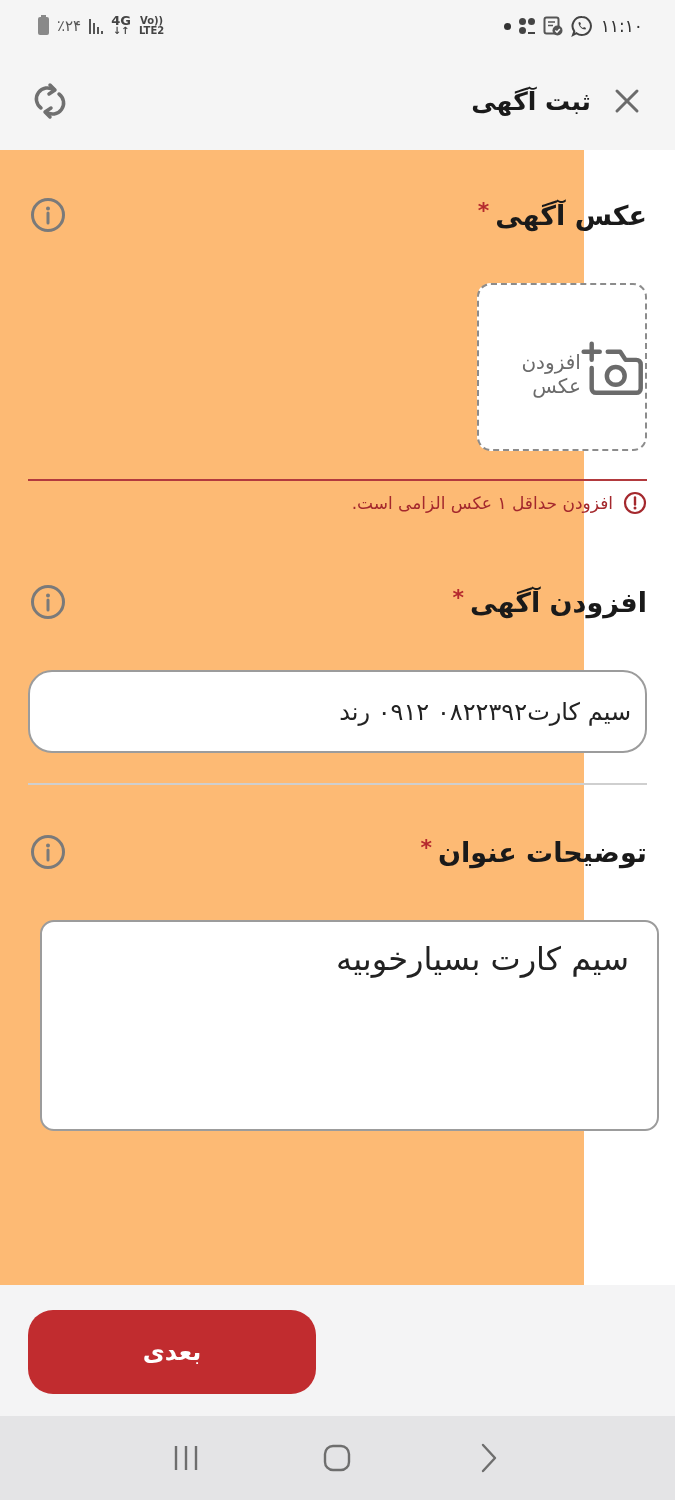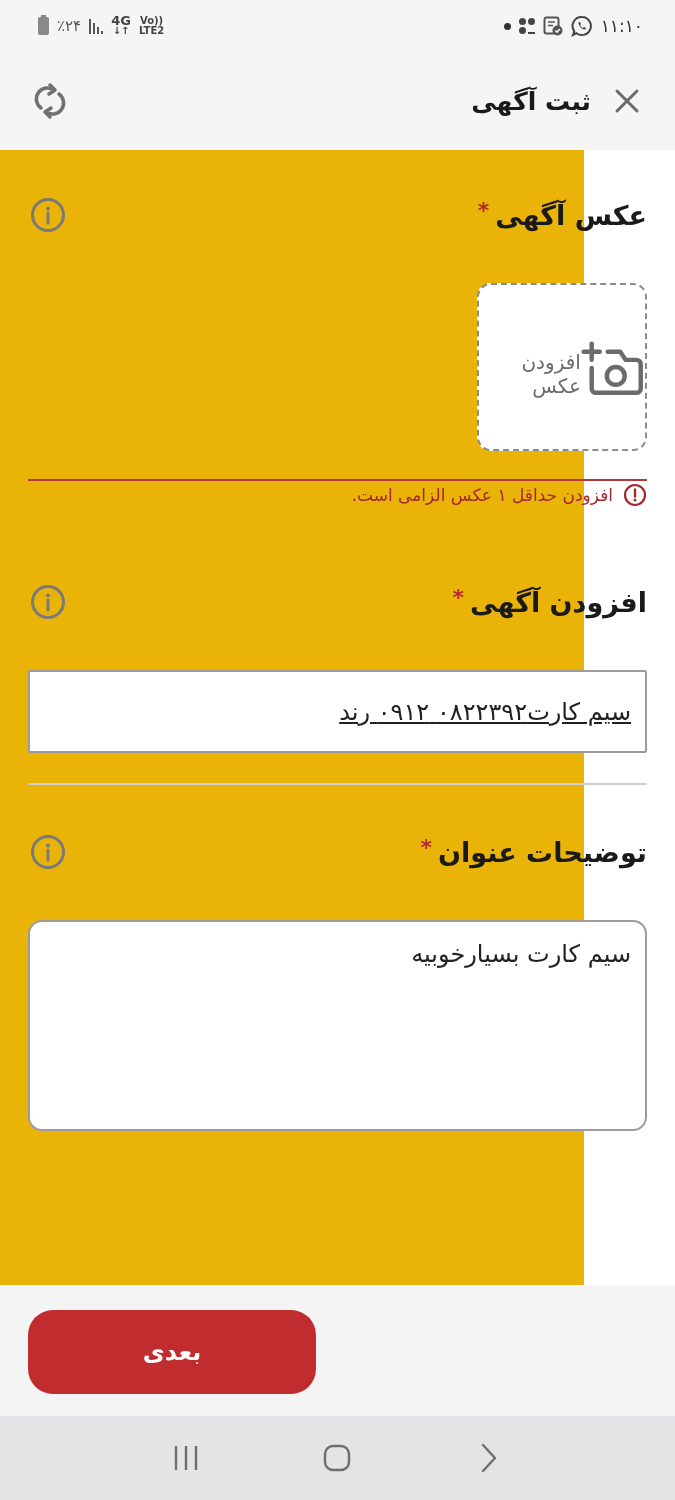--- a/index.html
+++ b/index.html
@@ -4,21 +4,21 @@
   <style>
     * { margin: 0; padding: 0; box-sizing: border-box; }
     html, body {
       width: 675px;
       height: 1500px;
       overflow: hidden;
       background: #ffffff;
       font-family: "DejaVu Sans", "Liberation Sans", sans-serif;
       color: #1e1e1e;
     }
-    .screen { position: relative; width: 584px; height: 1500px; background: #eab308; }
+    .screen { position: relative; width: 584px; height: 1500px; background: #fdba74; }
 
     
     .status-bar {
       position: absolute; top: 0; left: 0; width: 675px; height: 52px;
       background: #f5f5f5;
       display: flex; align-items: center; justify-content: space-between;
       padding: 0 32px 0 38px;
       font-size: 15px; color: #555;
     }
     .status-left, .status-right { display: flex; align-items: center; gap: 8px; direction: ltr; }
@@ -91,39 +91,38 @@
     .error-row {
       position: absolute; top: 340px; right: 28px;
       display: flex; align-items: center; gap: 10px;
       direction: rtl;
     }
     .error-text { font-size: 17px; color: #a4282d; }
 
     .title-section { position: absolute; top: 432px; left: 0; width: 675px; }
     .title-input {
       position: absolute; top: 90px; left: 28px; width: 619px; height: 83px;
-      border: 2px solid #9c9c9c; border-radius: 2px;
+      border: 2px solid #9c9c9c; border-radius: 24px;
       padding: 0 14px;
       display: flex; align-items: center;
       font-size: 24px; color: #222;
       background: #fff;
       direction: rtl;
       font-family: "DejaVu Sans", sans-serif;
-      text-decoration: underline;
     }
     .section-divider {
       position: absolute; top: 633px; left: 28px; width: 619px; height: 2px; background: #cfcfcf;
     }
 
     .desc-section { position: absolute; top: 682px; left: 0; width: 675px; }
     .desc-textarea {
-      position: absolute; top: 88px; left: 28px; width: 619px; height: 211px;
+      position: absolute; top: 88px; left: 40px; width: 619px; height: 211px;
       border: 2px solid #9c9c9c; border-radius: 14px;
-      padding: 18px 14px;
-      font-size: 24px; color: #222;
+      padding: 18px 28px;
+      font-size: 32px; color: #222;
       background: #fff;
       direction: rtl; text-align: right;
       font-family: "DejaVu Sans", sans-serif;
     }
 
     
     .bottom-bar {
       position: absolute; top: 1285px; left: 0; width: 675px; height: 131px;
       background: #f4f4f5;
     }
@@ -228,21 +227,21 @@
       <div class="upload-box">
         <svg width="72" height="64" viewBox="0 0 72 64">
           <line x1="12" y1="6" x2="12" y2="24" stroke="#6b6b6b" stroke-width="5" stroke-linecap="round"></line>
           <line x1="3" y1="15" x2="21" y2="15" stroke="#6b6b6b" stroke-width="5" stroke-linecap="round"></line>
           <path d="M30 15 L44 15 L50 24 L62 24 C65 24 67 26 67 29 L67 56 C67 59 65 61 62 61 L17 61 C14 61 12 59 12 56 L12 33" fill="none" stroke="#6b6b6b" stroke-width="5" stroke-linecap="round" stroke-linejoin="round"></path>
           <circle cx="39" cy="42" r="10" fill="none" stroke="#6b6b6b" stroke-width="5"></circle>
         </svg>
         <span class="upload-label">افزودن عکس</span>
       </div>
       <div class="error-line" style="top:284px"></div>
-      <div class="error-row" style="top:288px">
+      <div class="error-row" style="top:296px">
         <svg width="24" height="24" viewBox="0 0 24 24">
           <circle cx="12" cy="12" r="10" fill="none" stroke="#a4282d" stroke-width="2.2"></circle>
           <line x1="12" y1="6.5" x2="12" y2="13.5" stroke="#a4282d" stroke-width="2.4" stroke-linecap="round"></line>
           <circle cx="12" cy="17" r="1.5" fill="#a4282d"></circle>
         </svg>
         <span class="error-text">افزودن حداقل ۱ عکس الزامی است.</span>
       </div>
     </div>
 
     <div class="title-section">

